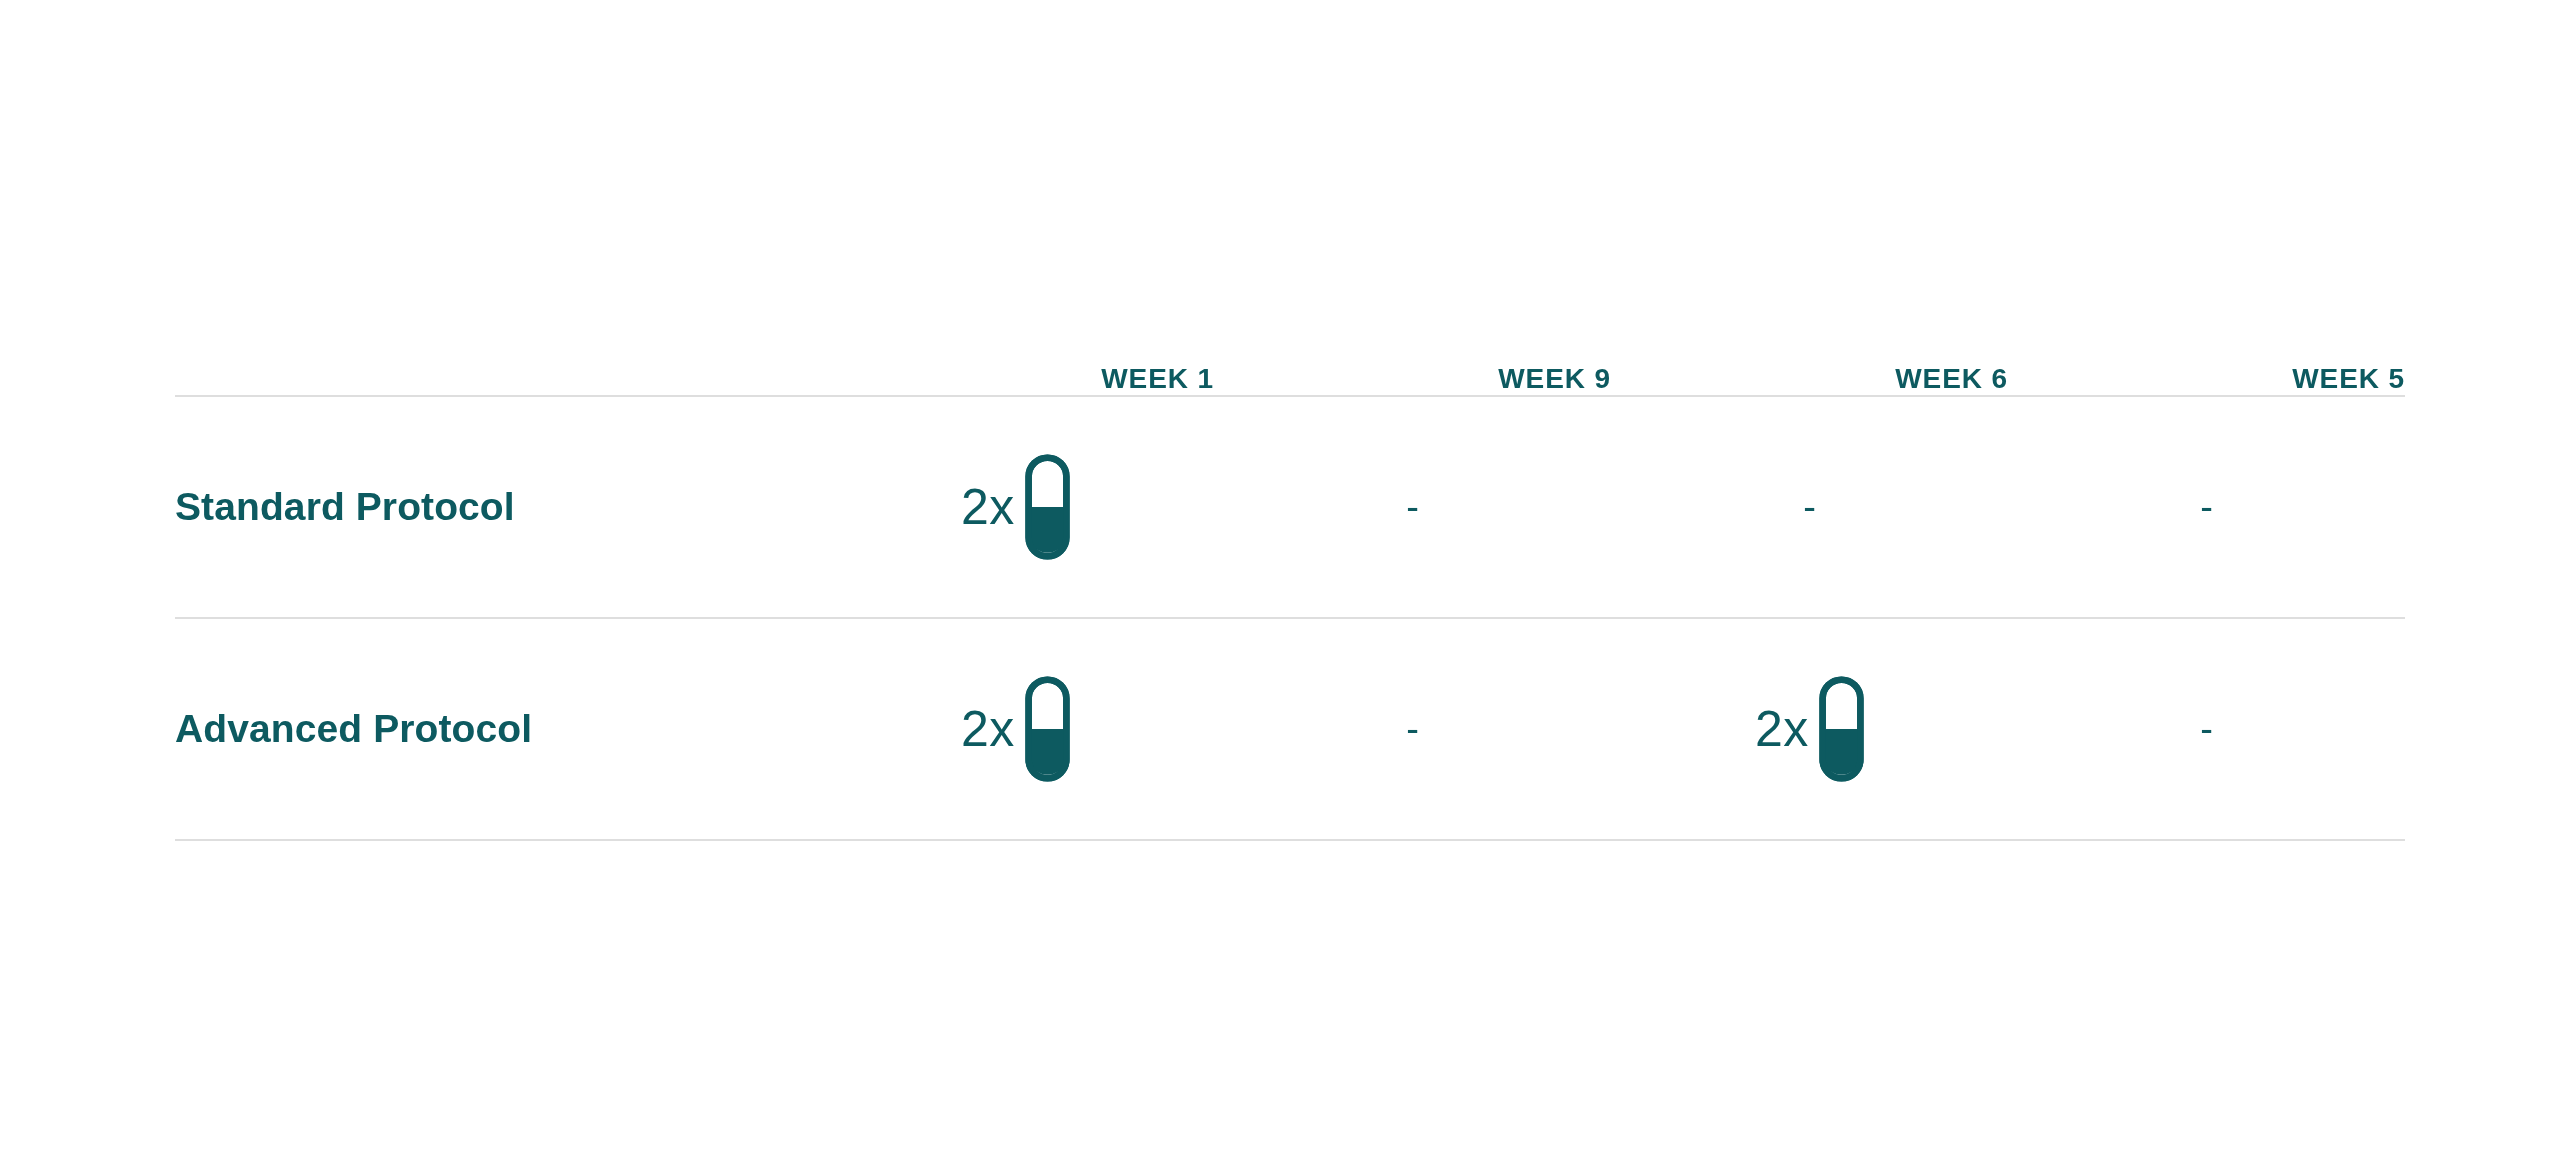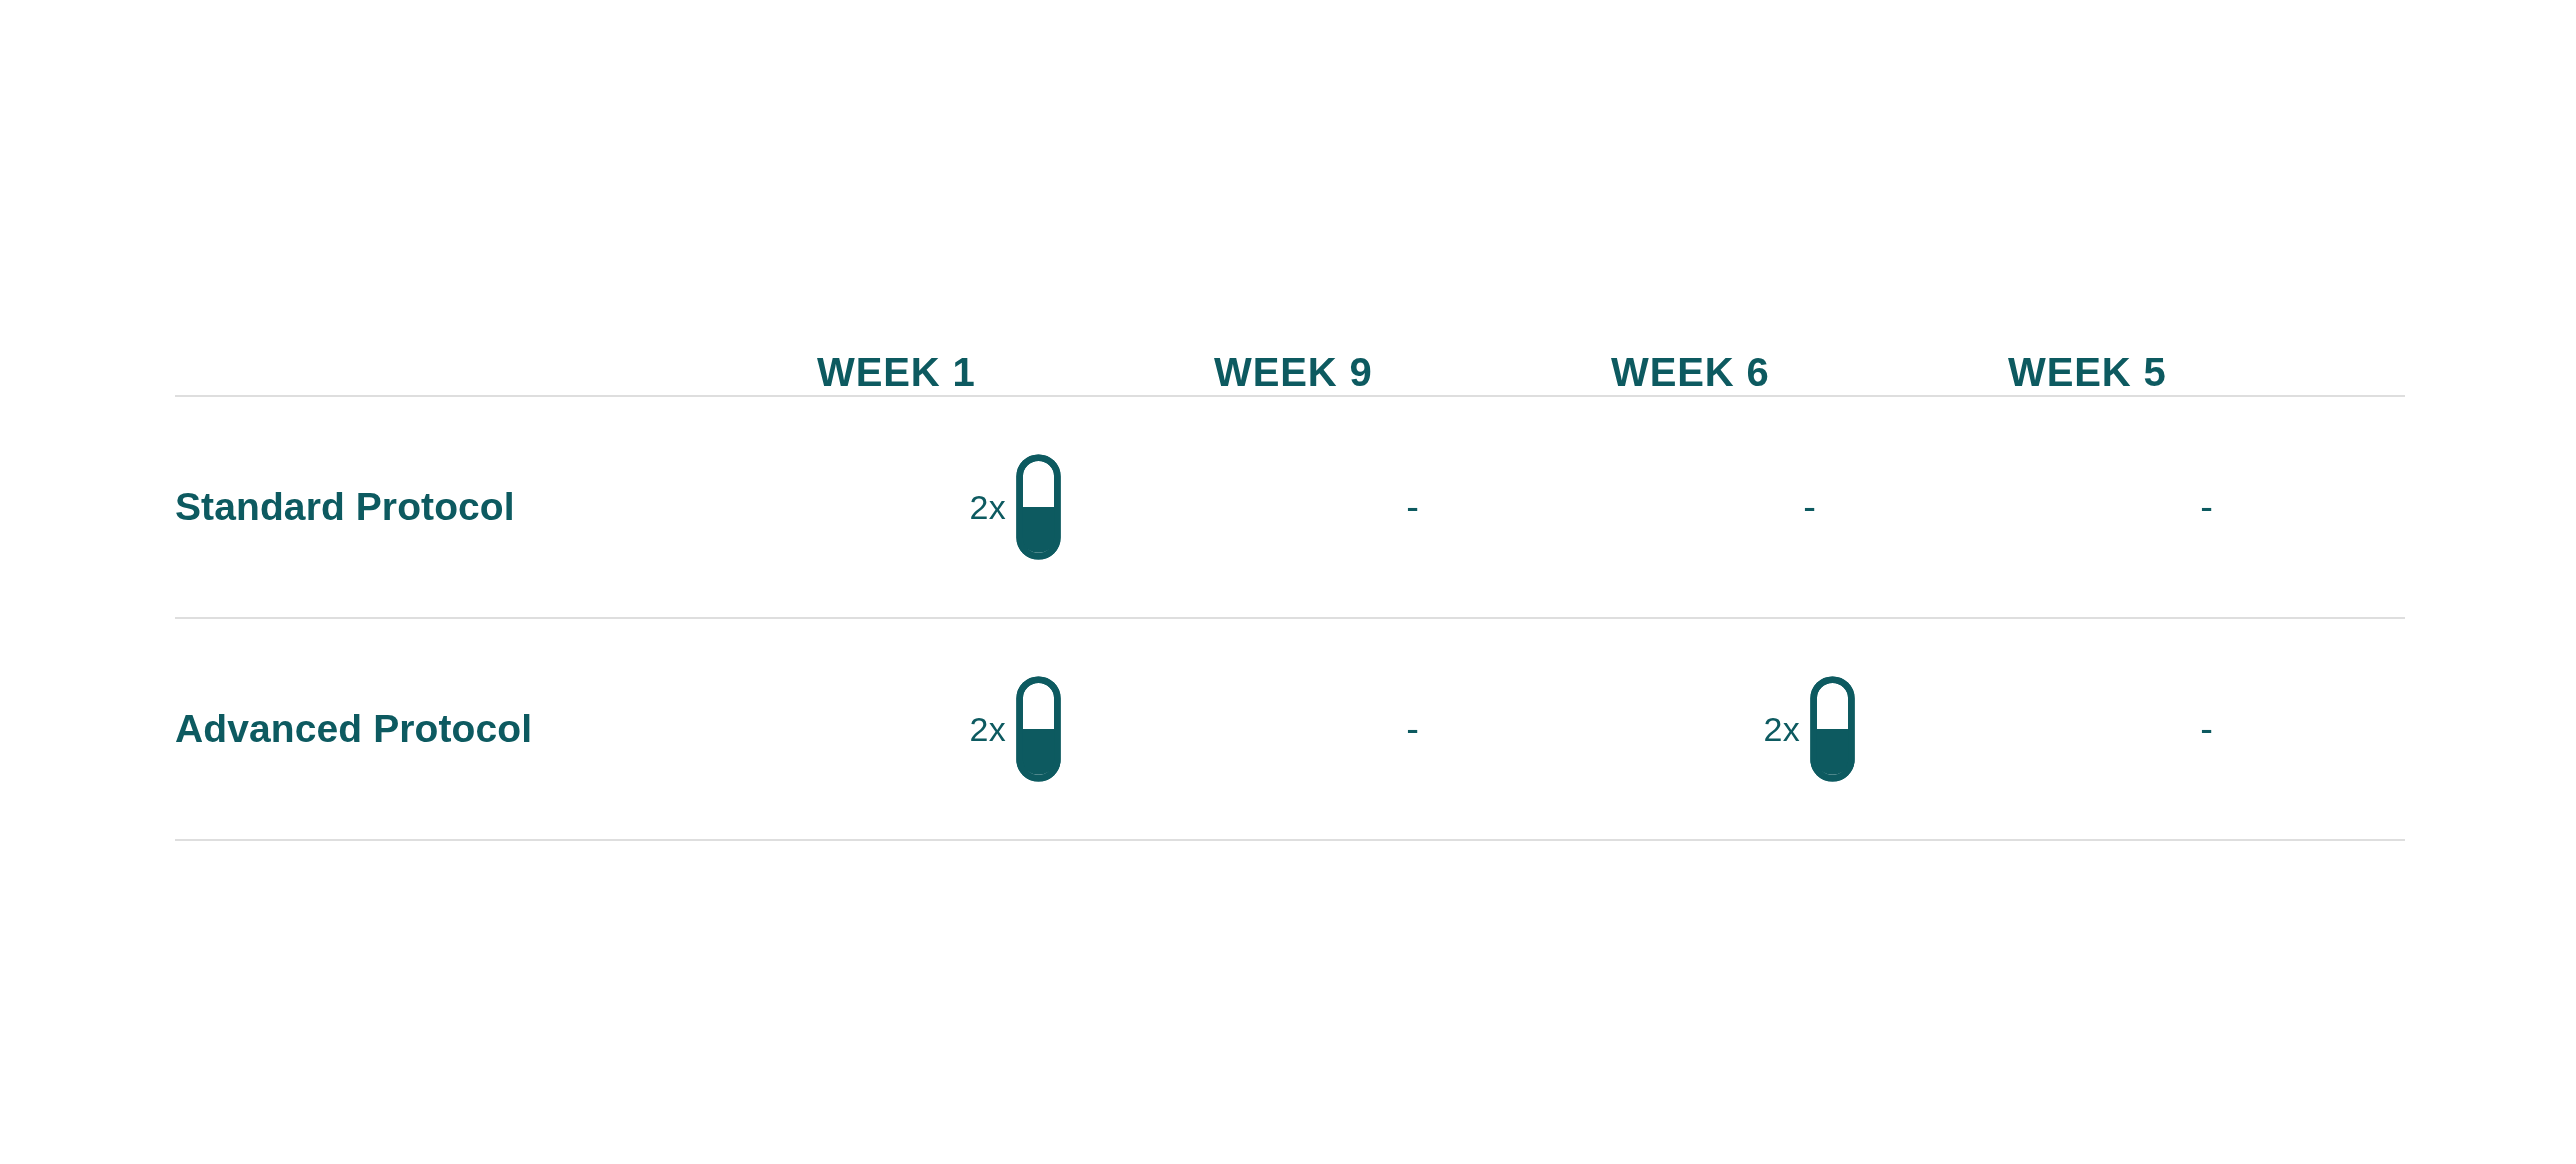--- a/index.html
+++ b/index.html
@@ -39,25 +39,25 @@
 
   
   .schedule-table thead th {
     padding: 0;
     margin: 0;
     border: none;
     vertical-align: bottom;
     height: 126px;
   }
   .week-head {
-    font-size: 40px;
+    font-size: 28px;
     font-weight: 600;
     letter-spacing: 0.9px;
     color: #0D5A60;
-    text-align: left;
+    text-align: right;
     padding-bottom: 28px;
     white-space: nowrap;
   }
   .head-spacer { }
 
   
   .schedule-table tbody tr {
     border-top: 2.2px solid #DEDEDE;
   }
   .schedule-table tbody tr:last-child {
@@ -87,21 +87,21 @@
 
   .dose-wrap {
     display: inline-flex;
     align-items: center;
     justify-content: center;
     gap: 10.2px;
     line-height: 1;
   }
 
   .dose-count {
-    font-size: 34px;
+    font-size: 50px;
     font-weight: 400;
     color: #0D5A60;
     letter-spacing: 0.4px;
   }
 
   .pill-icon {
     display: block;
     width: 45px;
     height: 106px;
     flex: none;

